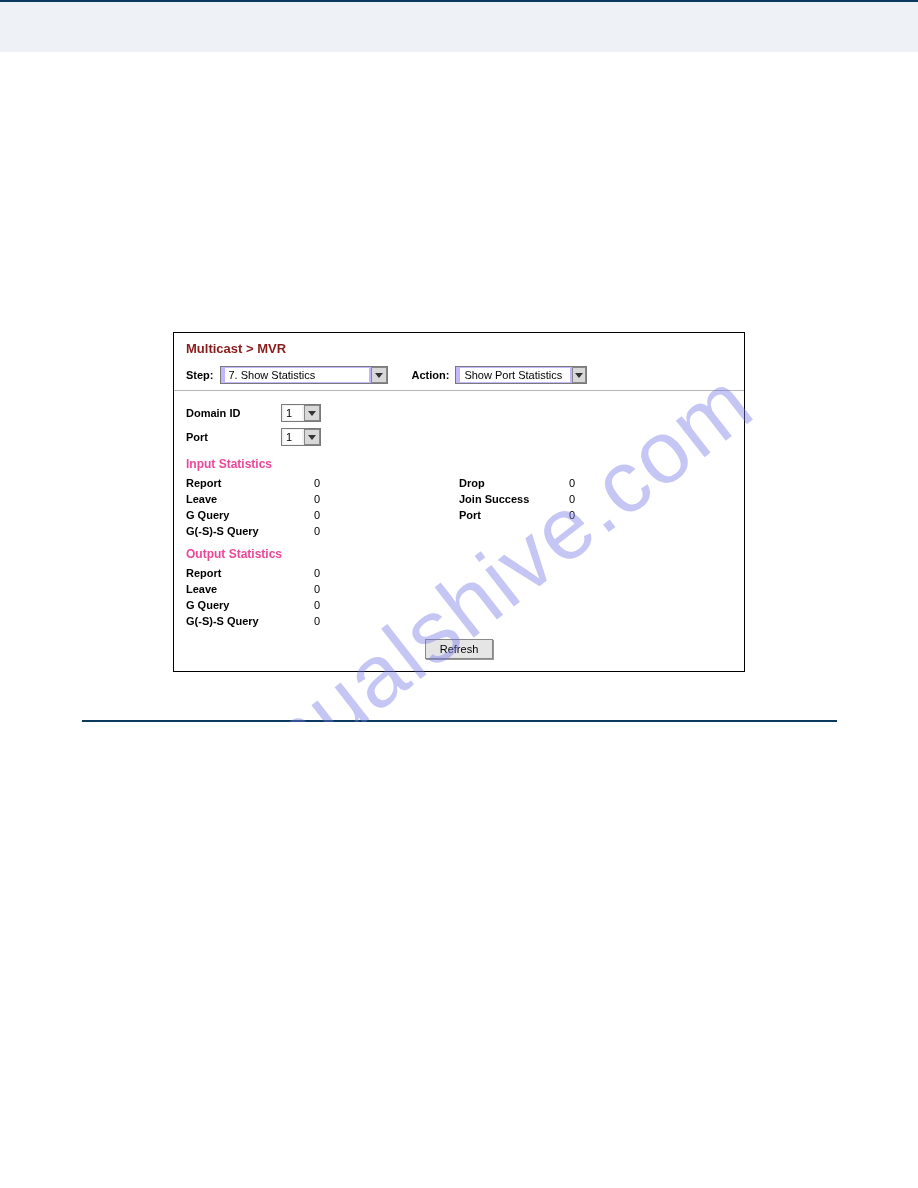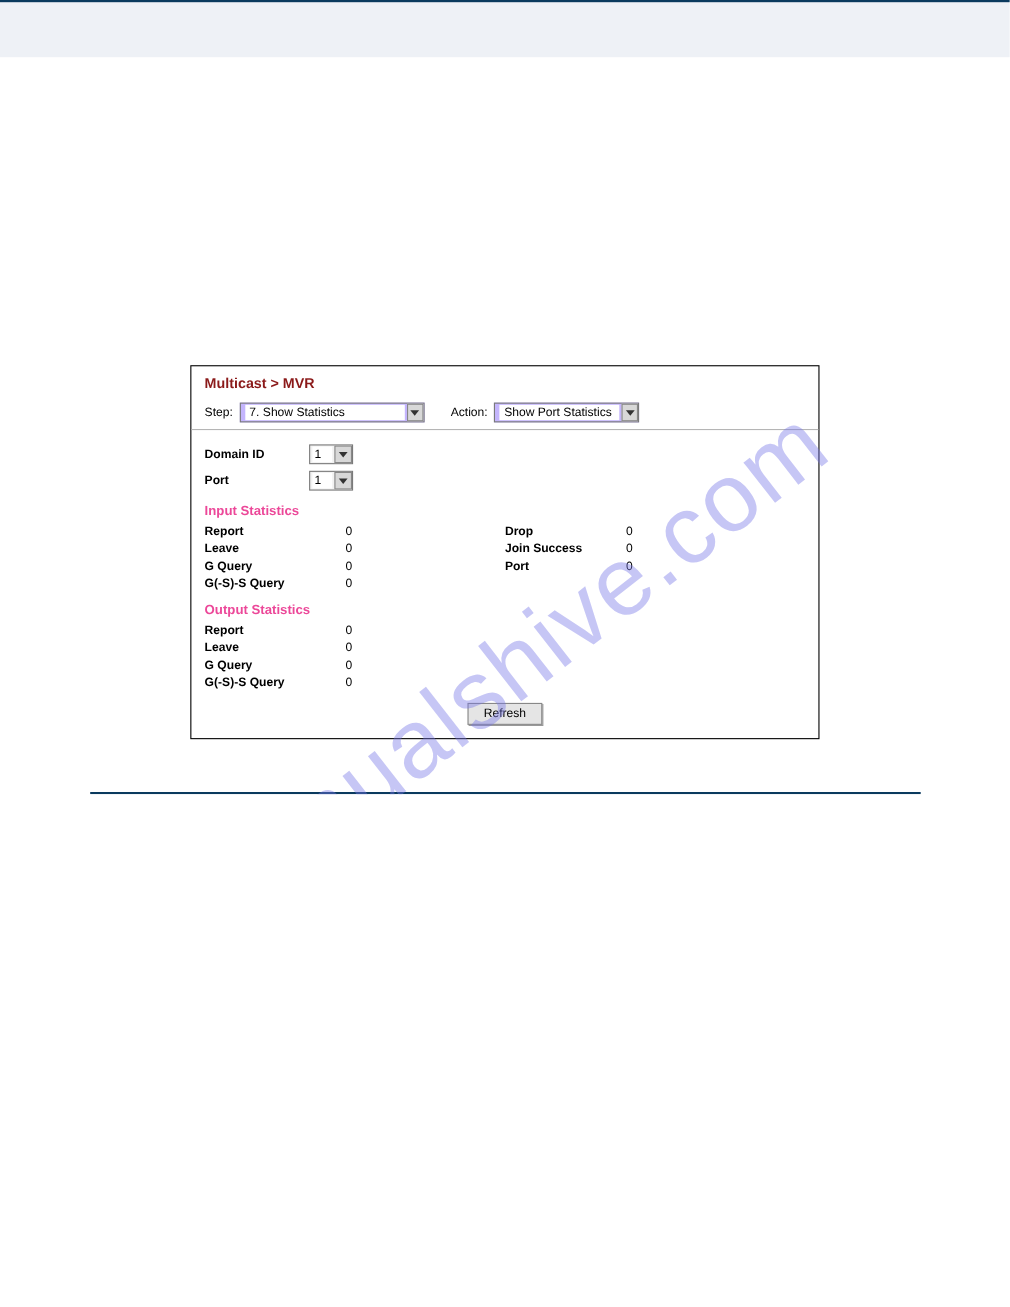--- a/index.html
+++ b/index.html
@@ -34,21 +34,21 @@
     font-size: 13px;
   }
   .filter-bar {
     display: flex;
     align-items: center;
     padding: 4px 12px 6px 12px;
     border-bottom: 1px solid #b5b5b5;
     gap: 6px;
   }
   .lbl-bold {
-    font-weight: normal;
+    font-weight: bold;
   }
   .select-box {
     border: 1px solid #7a7a7a;
     background: #c4b5fd;
     height: 18px;
     display: inline-flex;
     align-items: center;
     padding: 0 0 0 4px;
     box-sizing: border-box;
     text-align: center;

